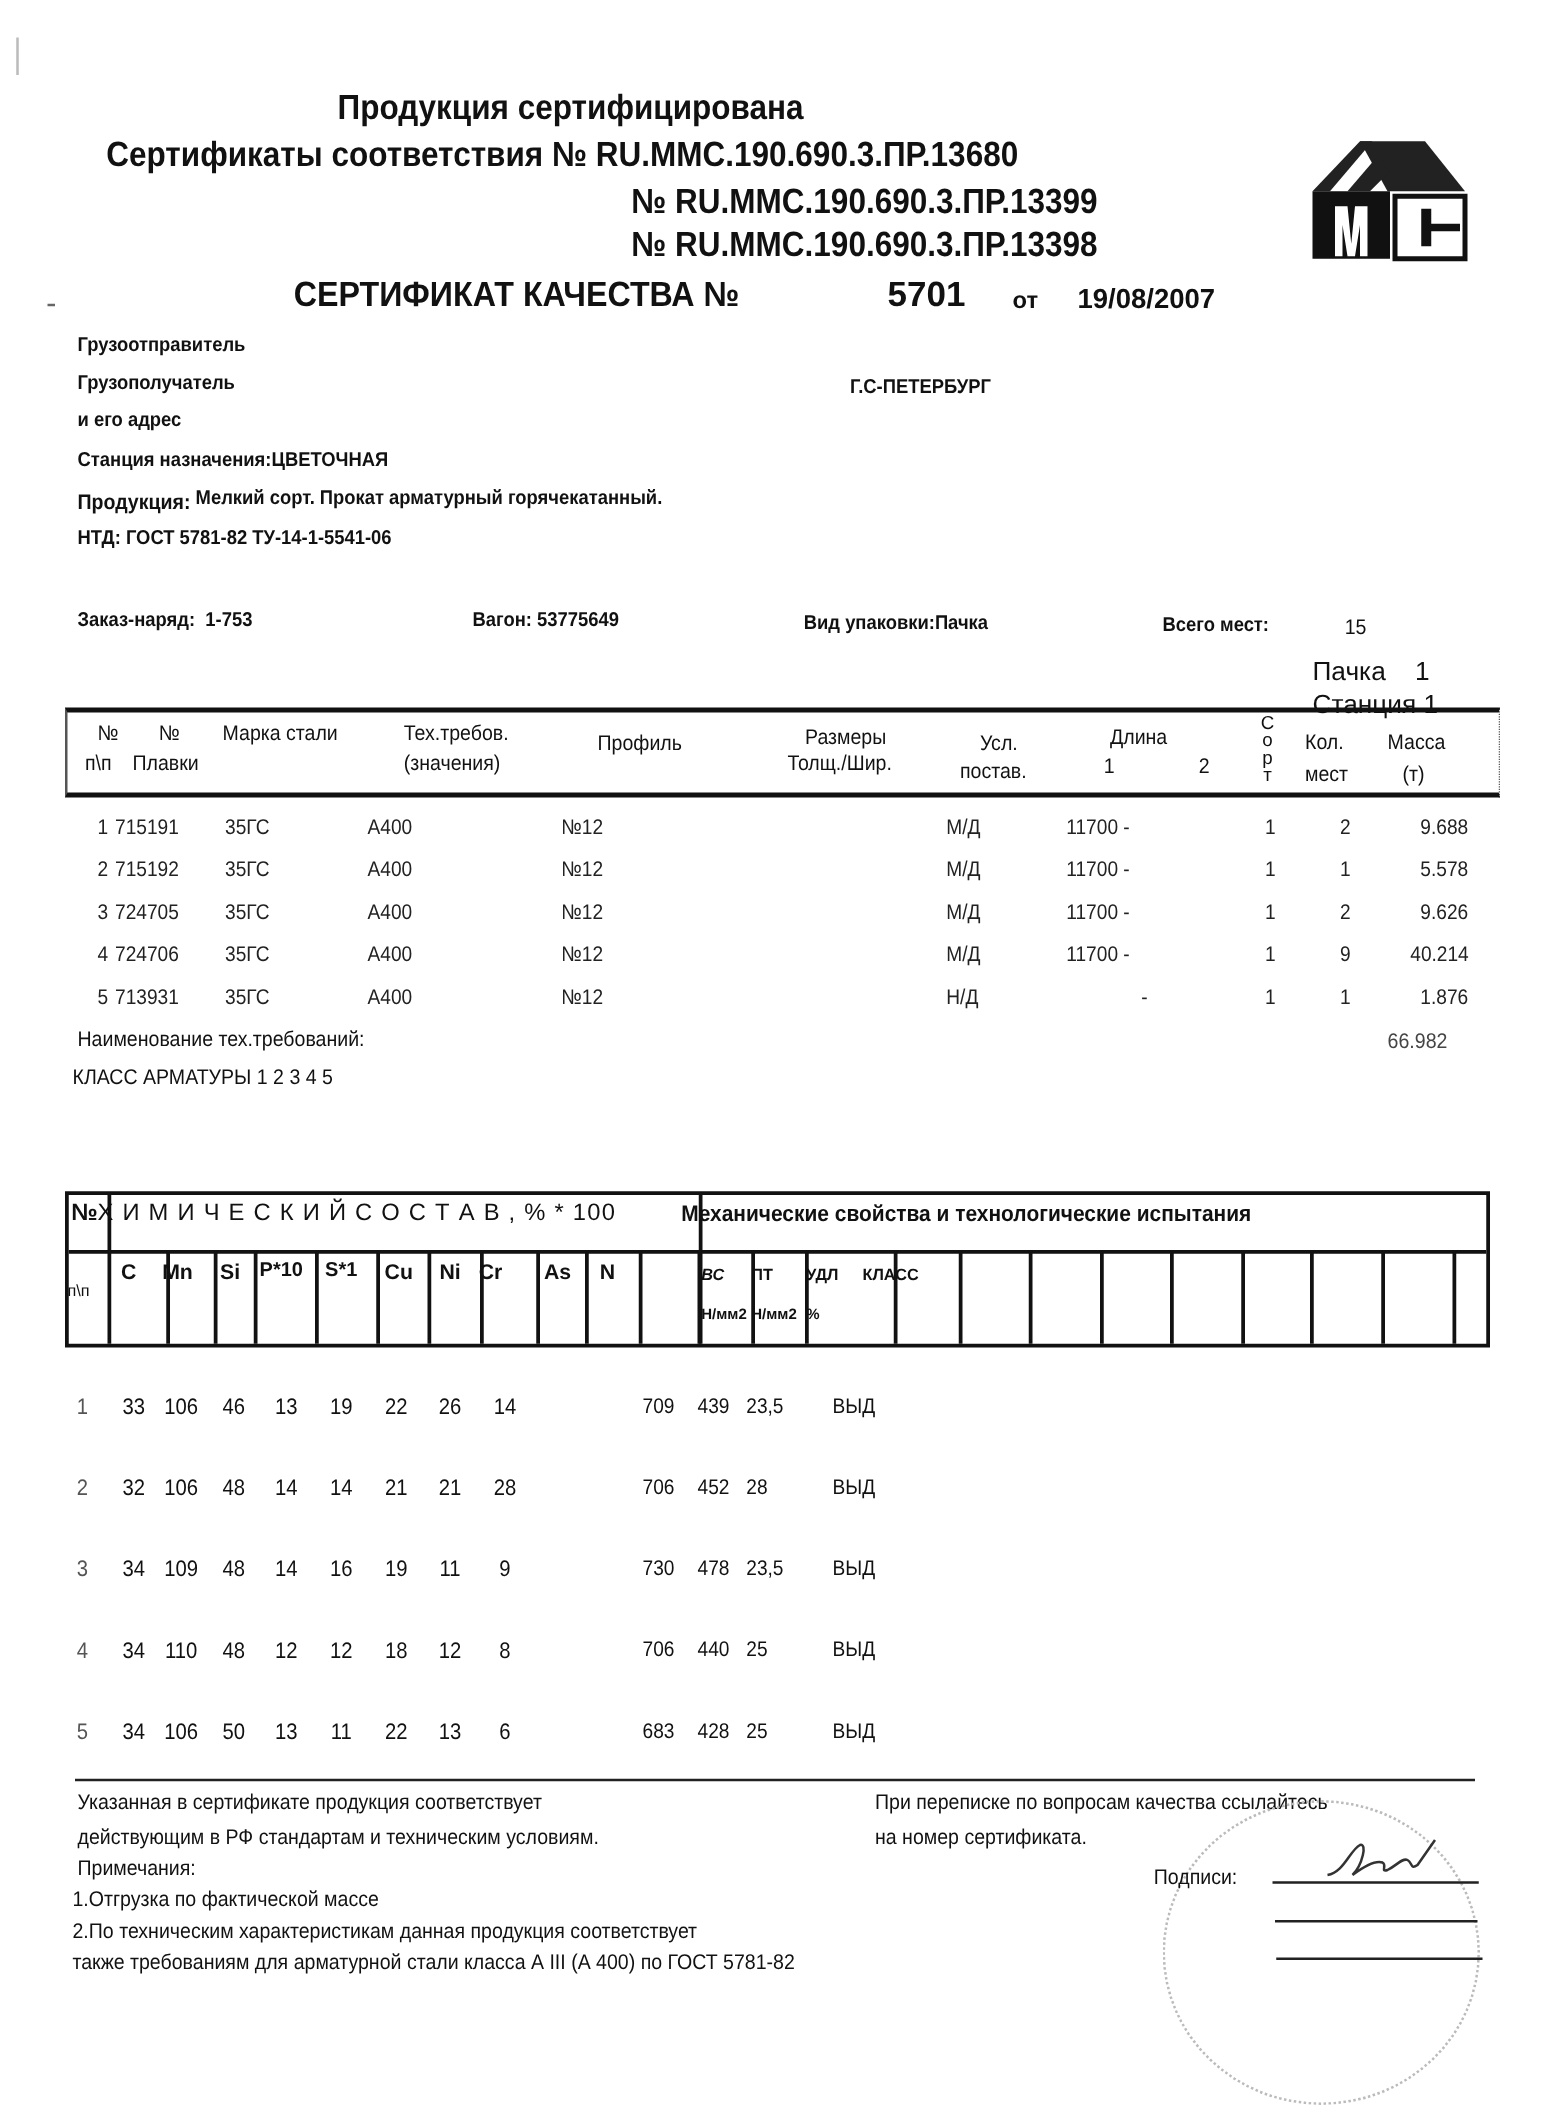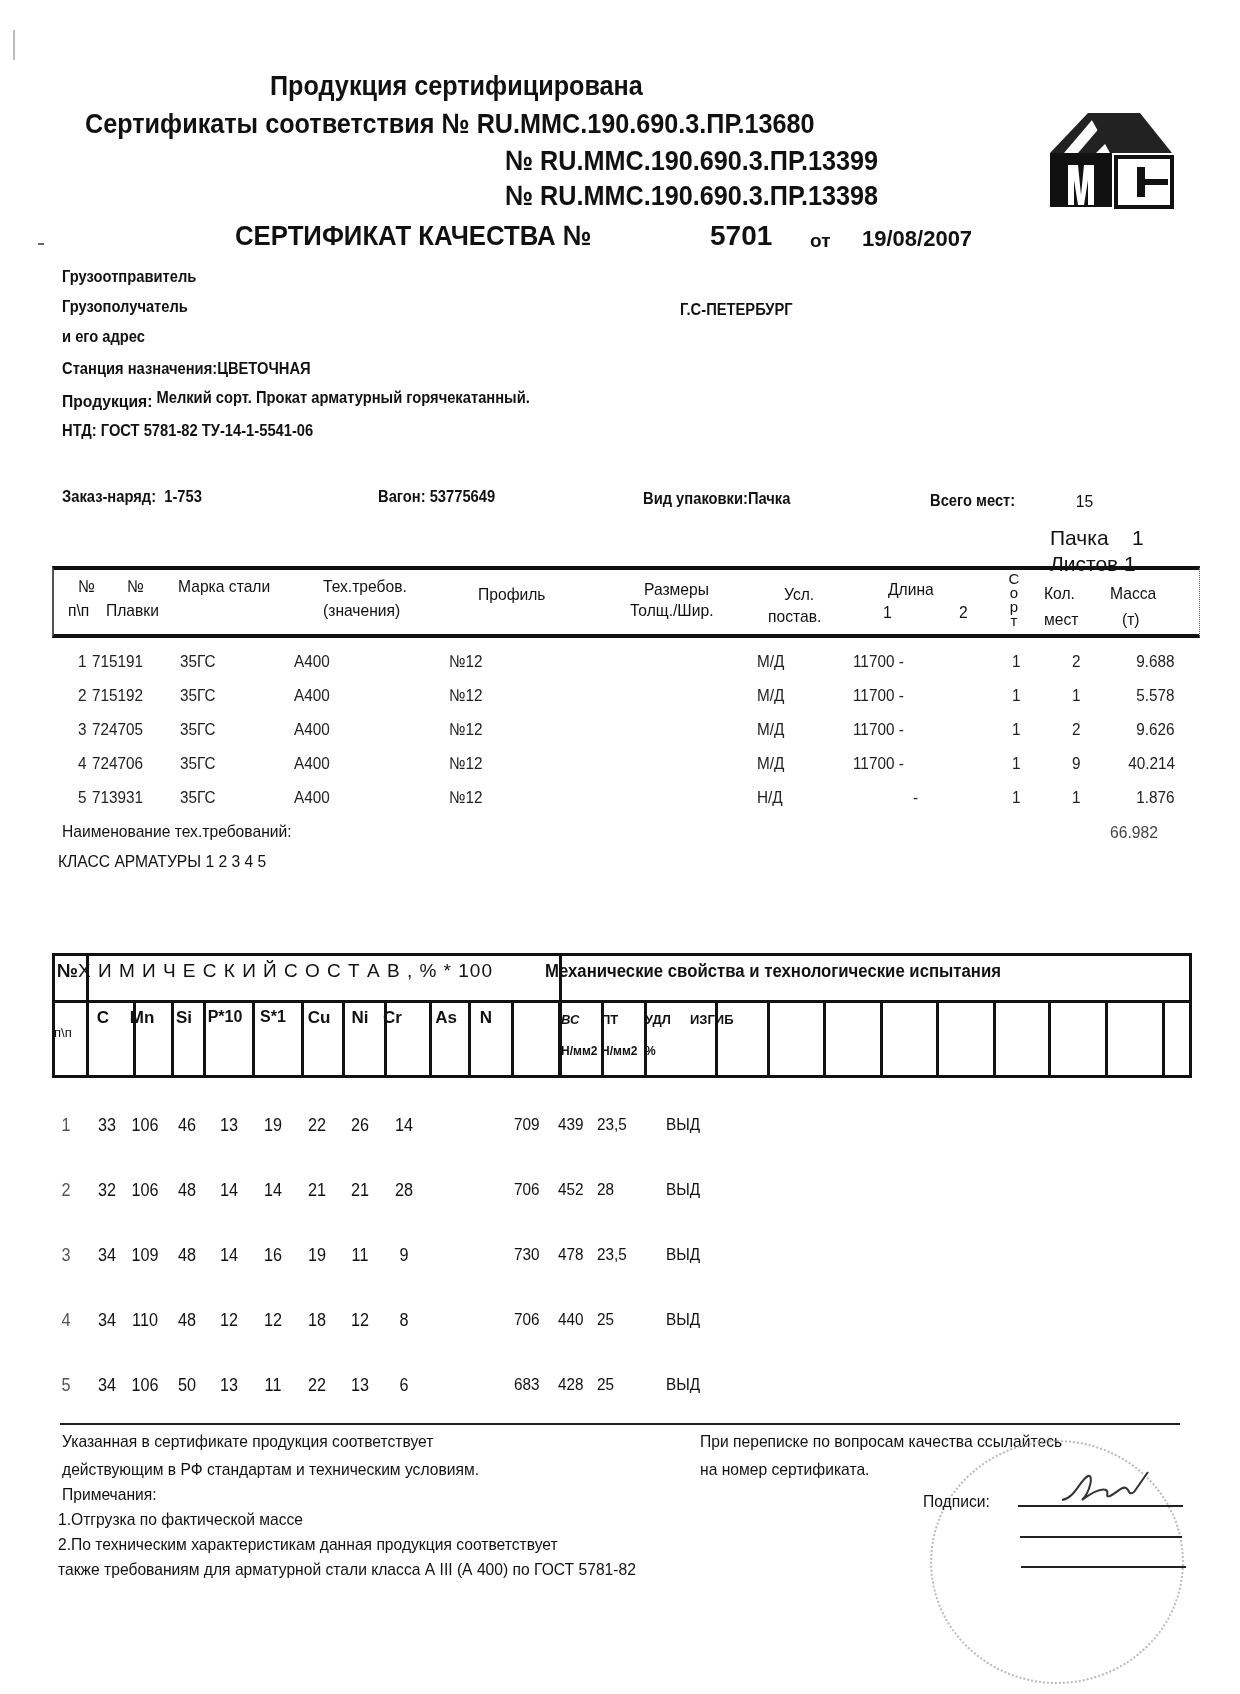--- a/index.html
+++ b/index.html
@@ -97,21 +97,21 @@
   <span>Вид упаковки:</span><span>Пачка</span>
 </div>
 <div class="abs narrow lblb" style="left:930px;top:492px;">Всего мест:</div>
 <div class="abs lbl" style="left:1075px;top:492px;font-size:17px;">15</div>
 
 <div class="abs" style="left:1050px;top:526px;font-size:21px;">
   <span>Пачка</span>&nbsp;&nbsp;&nbsp;
   <span>1</span>
 </div>
 <div class="abs" style="left:1050px;top:552px;font-size:21px;">
-  <span>Листов</span>
+  <span>Станция</span>
   <span>1</span>
 </div>
 
 <div class="otable-frame"></div>
 <div class="oh" style="left:78px;top:577px;">№</div>
 <div class="oh" style="left:68px;top:601px;">п\п</div>
 <div class="oh" style="left:127px;top:577px;">№</div>
 <div class="oh" style="left:106px;top:601px;">Плавки</div>
 <div class="oh" style="left:178px;top:577px;">Марка стали</div>
 <div class="oh" style="left:323px;top:577px;">Тех.требов.</div>
@@ -245,21 +245,21 @@
     <div class="ch" style="top: 1008px; left: 340px; width: 40px; text-align: center;">Ni</div>
     <div class="ch" style="top: 1008px; left: 383px; width: 40px; text-align: left;">Cr</div>
     <div class="ch" style="top: 1008px; left: 426px; width: 40px; text-align: center;">As</div>
     <div class="ch" style="top: 1008px; left: 466px; width: 40px; text-align: center;">N</div>
     <div class="chs" style="left: 561px; top: 1012px; font-style: italic;">ВС</div>
     <div class="chs" style="left: 561px; top: 1044px; font-size: 12px;">Н/мм2</div>
     <div class="chs" style="left: 601px; top: 1012px;">ПТ</div>
     <div class="chs" style="left: 601px; top: 1044px; font-size: 12px;">Н/мм2</div>
     <div class="chs" style="left: 645px; top: 1012px;">УДЛ</div>
     <div class="chs" style="left: 645px; top: 1044px; font-size: 12px;">%</div>
-    <div class="chs" style="left: 690px; top: 1012px;">ИЗГИБ</div>
+    <div class="chs" style="left: 690px; top: 1012px;">КЛАСС</div>
     <div class="chs" style="left: 690px; top: 1044px; font-size: 12px;"></div>
   </div>
 
 <div id="chem-rows">
     <div>
       <div class="cval" style="left: 46px; width: 40px; top: 1115px; color: rgb(85, 85, 85);">1</div>
       <div class="cval" style="left: 82px; top: 1115px;">33</div>
       <div class="cval" style="left: 120px; top: 1115px;">106</div>
       <div class="cval" style="left: 162px; top: 1115px;">46</div>
       <div class="cval" style="left: 204px; top: 1115px;">13</div>

